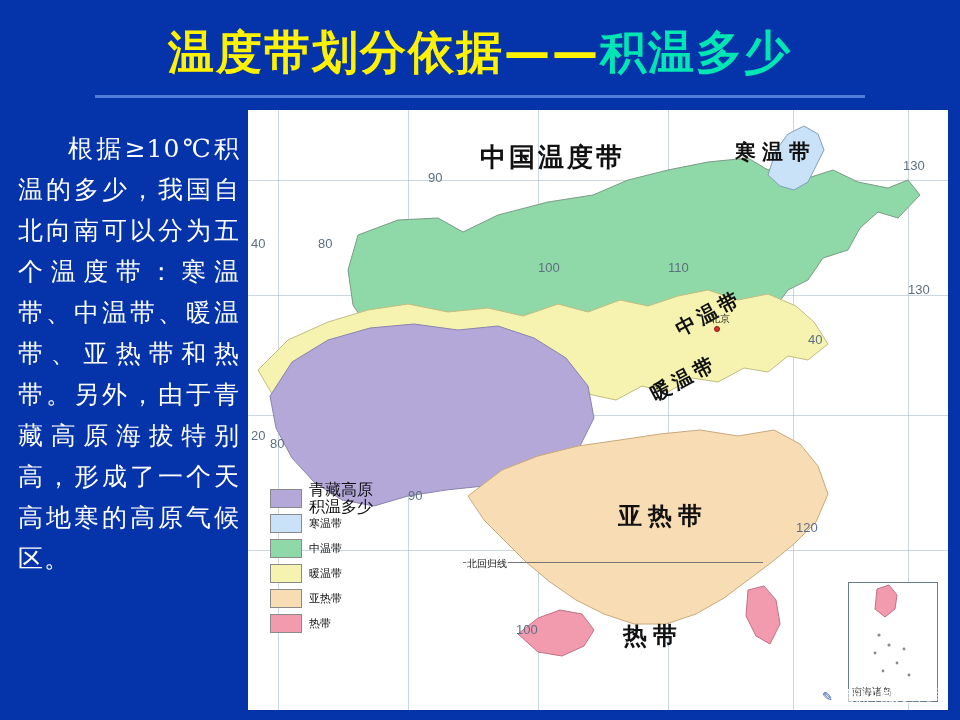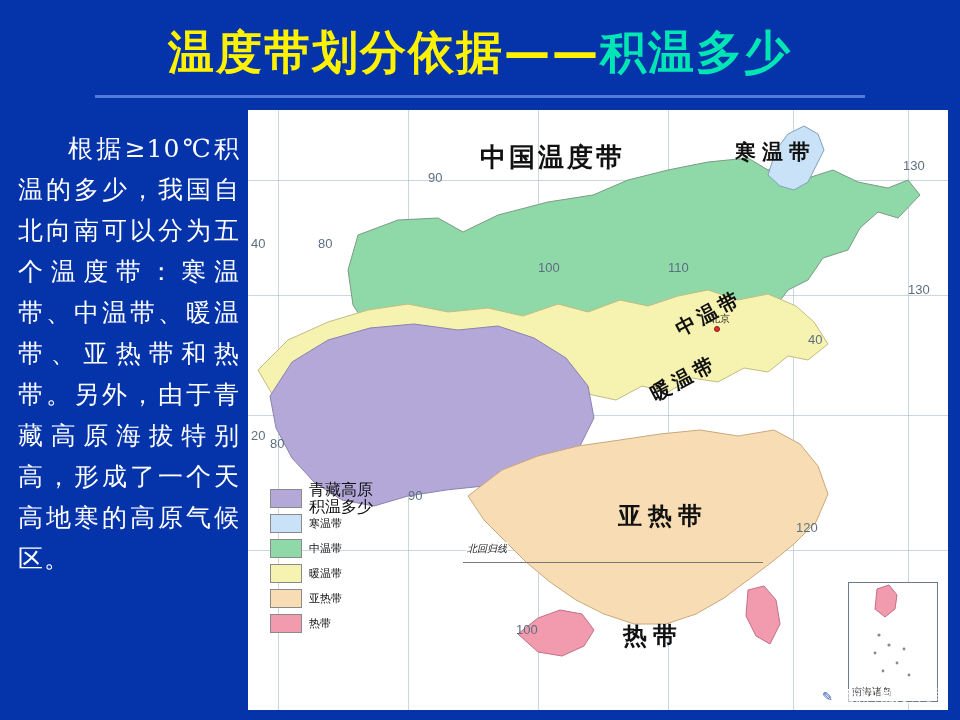--- a/index.html
+++ b/index.html
@@ -230,21 +230,21 @@
 
 
       <div class="rg-label sp" style="left:370px;top:390px;font-size:24px;">亚热带</div>
 
       <div class="rg-label sp" style="left:375px;top:510px;font-size:24px;">热带</div>
 
       <div class="city-dot" style="left:466px;top:216px;"></div>
       <div class="city-name" style="left:462px;top:202px;">北京</div>
 
       <div class="tropic-line" style="left:215px;top:452px;width:300px;"></div>
-      <div class="tropic-text" style="left:218px;top:432px;font-style:italic;">北回归线</div>
+      <div class="tropic-text" style="left:218px;top:447px;">北回归线</div>
 
       <div class="grid-label" style="left:3px;top:126px;">40</div>
       <div class="grid-label" style="left:3px;top:318px;">20</div>
       <div class="grid-label" style="left:22px;top:326px;">80</div>
       <div class="grid-label" style="left:70px;top:126px;">80</div>
       <div class="grid-label" style="left:180px;top:60px;">90</div>
       <div class="grid-label" style="left:160px;top:378px;">90</div>
       <div class="grid-label" style="left:290px;top:150px;">100</div>
       <div class="grid-label" style="left:268px;top:512px;">100</div>
       <div class="grid-label" style="left:420px;top:150px;">110</div>

